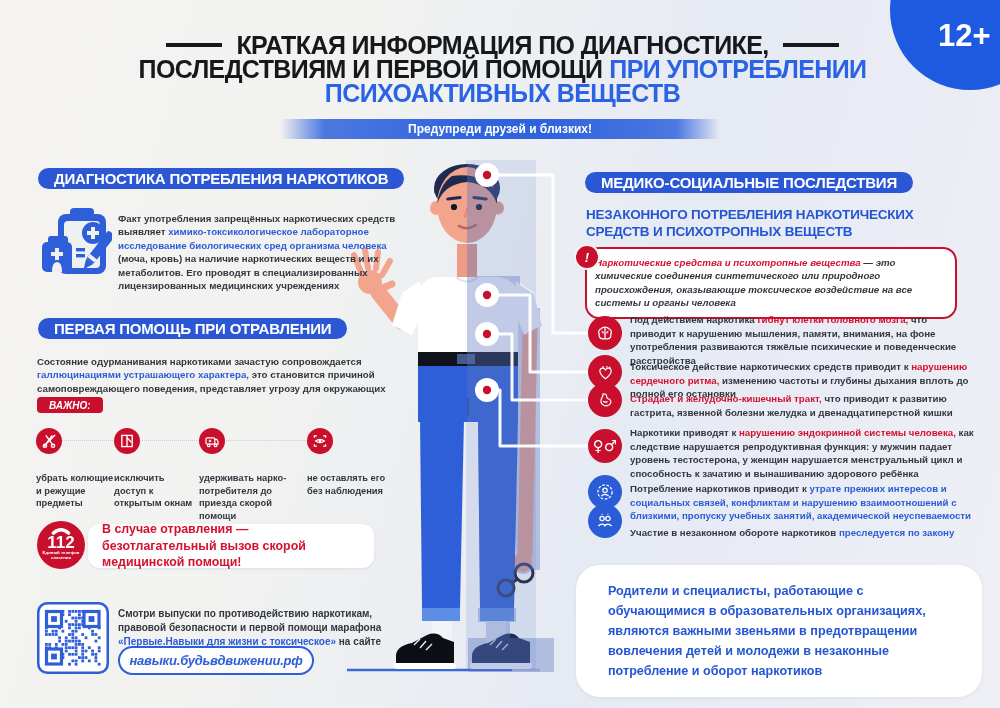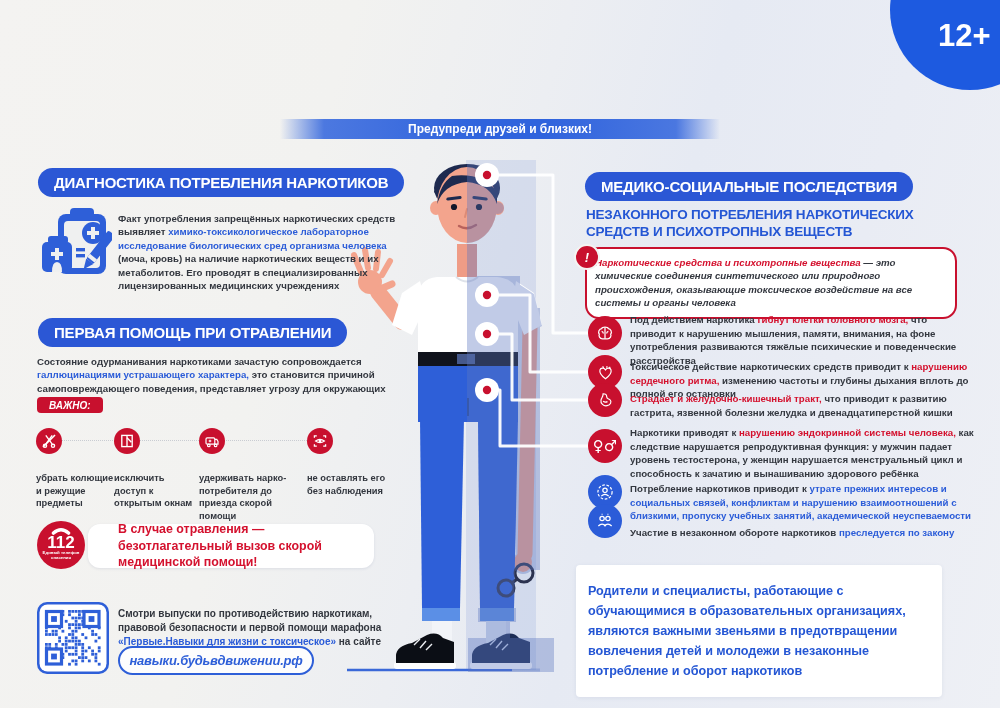--- a/index.html
+++ b/index.html
@@ -21,73 +21,87 @@
     font-size:25px;font-weight:800;letter-spacing:-0.6px;line-height:24px;color:#17181c;}
   .title-line .blue{color:#2b63e4;}
   .dash{display:inline-block;width:56px;height:3.5px;background:#17181c;margin:0 14px;}
   .banner{left:280px;top:119px;width:440px;height:20px;display:flex;align-items:center;justify-content:center;
     background:linear-gradient(90deg,rgba(47,99,221,0) 0%,rgba(47,99,221,.85) 10%,#2f63dd 45%,#2f63dd 60%,rgba(47,99,221,.85) 90%,rgba(47,99,221,0) 100%);}
   .banner span{color:#fff;font-size:12px;font-weight:700;}
 
   
   .pill{background:#2b57d5;color:#fff;font-weight:800;display:flex;align-items:center;justify-content:center;
     border-radius:16px;letter-spacing:-0.2px;}
-  .pill-big{font-size:15px;height:29px;padding:0 16px;}
+  .pill-big{font-size:15px;height:21px;padding:0 16px;}
   .important-pill{background:#c8102e;color:#fff;font-style:italic;font-weight:800;font-size:10px;
     border-radius:4px;height:16px;padding:0 12px;display:flex;align-items:center;}
 
   .body-text{font-size:9.7px;line-height:13.4px;font-weight:700;color:#33373f;}
 
   
   .imp-dots{left:60px;top:440px;width:255px;border-top:1.5px dotted #c9ccd2;}
   .imp-circle{width:26px;height:26px;border-radius:50%;background:#c8102e;display:flex;align-items:center;justify-content:center;}
   .imp-label{font-size:9.3px;line-height:12.6px;font-weight:700;color:#33373f;}
 
   
   .call-circle{width:48px;height:48px;border-radius:50%;background:#c8102e;color:#fff;text-align:center;}
   .call-num{font-size:17px;font-weight:800;line-height:15px;margin-top:14px;}
   .call-sub{font-size:4.3px;line-height:5px;font-weight:700;}
   .call-box{background:#fff;border-radius:12px;box-shadow:0 1px 3px rgba(40,60,120,.10);
     display:flex;align-items:center;padding:0 14px;}
-  .call-box span{color:#d4112e;font-size:12.4px;line-height:16.5px;font-weight:800;margin-left:16px;}
+  .call-box span{color:#d4112e;font-size:12.4px;line-height:16.5px;font-weight:800;}
 
   
   .qr-wrap{width:72px;height:72px;border-radius:10px;background:#2e5fd8;padding:0;}
   .qr-text{font-size:10px;line-height:13.8px;font-weight:700;color:#33373f;}
   .url-pill{border:2.5px solid #2e5fd8;border-radius:15px;background:rgba(255,255,255,.85);
     display:flex;align-items:center;justify-content:center;}
   .url-pill span{color:#2e5fd8;font-size:13px;font-weight:800;font-style:italic;letter-spacing:-0.2px;}
 
   
   .subheading{color:#2456d4;font-size:13.5px;line-height:16.5px;font-weight:800;letter-spacing:-0.2px;}
   .warning-box{border:2px solid #c8102e;border-radius:14px;background:#fff;padding:7px 12px 7px 8px;}
   .warning-box .wtext{font-size:9.7px;line-height:13.4px;font-style:italic;font-weight:700;color:#33373f;}
   .warning-box .c-r{font-weight:800;}
   .excl{width:22px;height:22px;border-radius:50%;background:#c8102e;border:2px solid #f4f4f2;color:#fff;
     display:flex;align-items:center;justify-content:center;font-weight:800;font-style:italic;font-size:13px;}
   .item-icon{width:34px;height:34px;border-radius:50%;display:flex;align-items:center;justify-content:center;}
   .item-icon.red{background:#c8102e;}
   .item-icon.blue{background:#2b5cd8;}
   .item-text{font-size:9.7px;line-height:13.6px;font-weight:700;color:#33373f;width:345px;}
   .gender-glyph{color:#fff;font-size:15px;font-weight:700;font-family:"DejaVu Sans",sans-serif;line-height:1;}
-  .footer-box{background:#fff;border-radius:4px;box-shadow:0 1px 4px rgba(40,60,120,.08);padding:16px 12px;}
+  .footer-box{background:#fff;border-radius:24px;box-shadow:0 1px 4px rgba(40,60,120,.08);padding:16px 32px;}
   .footer-box span{color:#2456d4;font-size:12.6px;line-height:19px;font-weight:800;}
 
   svg{display:block;}
 </style>
 </head>
 <body>
 
 <div class="canvas">
 
 
   <div class="abs age-badge" style="top:-70px;right:-50px;">
     <span>12+</span>
   </div>
 
+  <div class="abs title">
+    <div class="title-line">
+      <span class="dash"></span>
+      <span>КРАТКАЯ ИНФОРМАЦИЯ ПО ДИАГНОСТИКЕ,</span>
+      <span class="dash"></span>
+    </div>
+    <div class="title-line">
+      <span>ПОСЛЕДСТВИЯМ И ПЕРВОЙ ПОМОЩИ </span>
+      <span class="blue" style="margin-left:7px;">ПРИ УПОТРЕБЛЕНИИ</span>
+    </div>
+    <div class="title-line">
+      <span class="blue">ПСИХОАКТИВНЫХ ВЕЩЕСТВ</span>
+    </div>
+  </div>
 
   <div class="abs banner">
     <span>Предупреди друзей и близких!</span>
   </div>
 
   <svg class="abs" style="left:330px;top:158px;" width="290" height="522" viewBox="0 0 290 522">
     <defs>
       <clipPath id="cpR">
         <ellipse cx="137" cy="30" rx="33" ry="24"></ellipse>
         <ellipse cx="137" cy="47" rx="30" ry="38"></ellipse>

